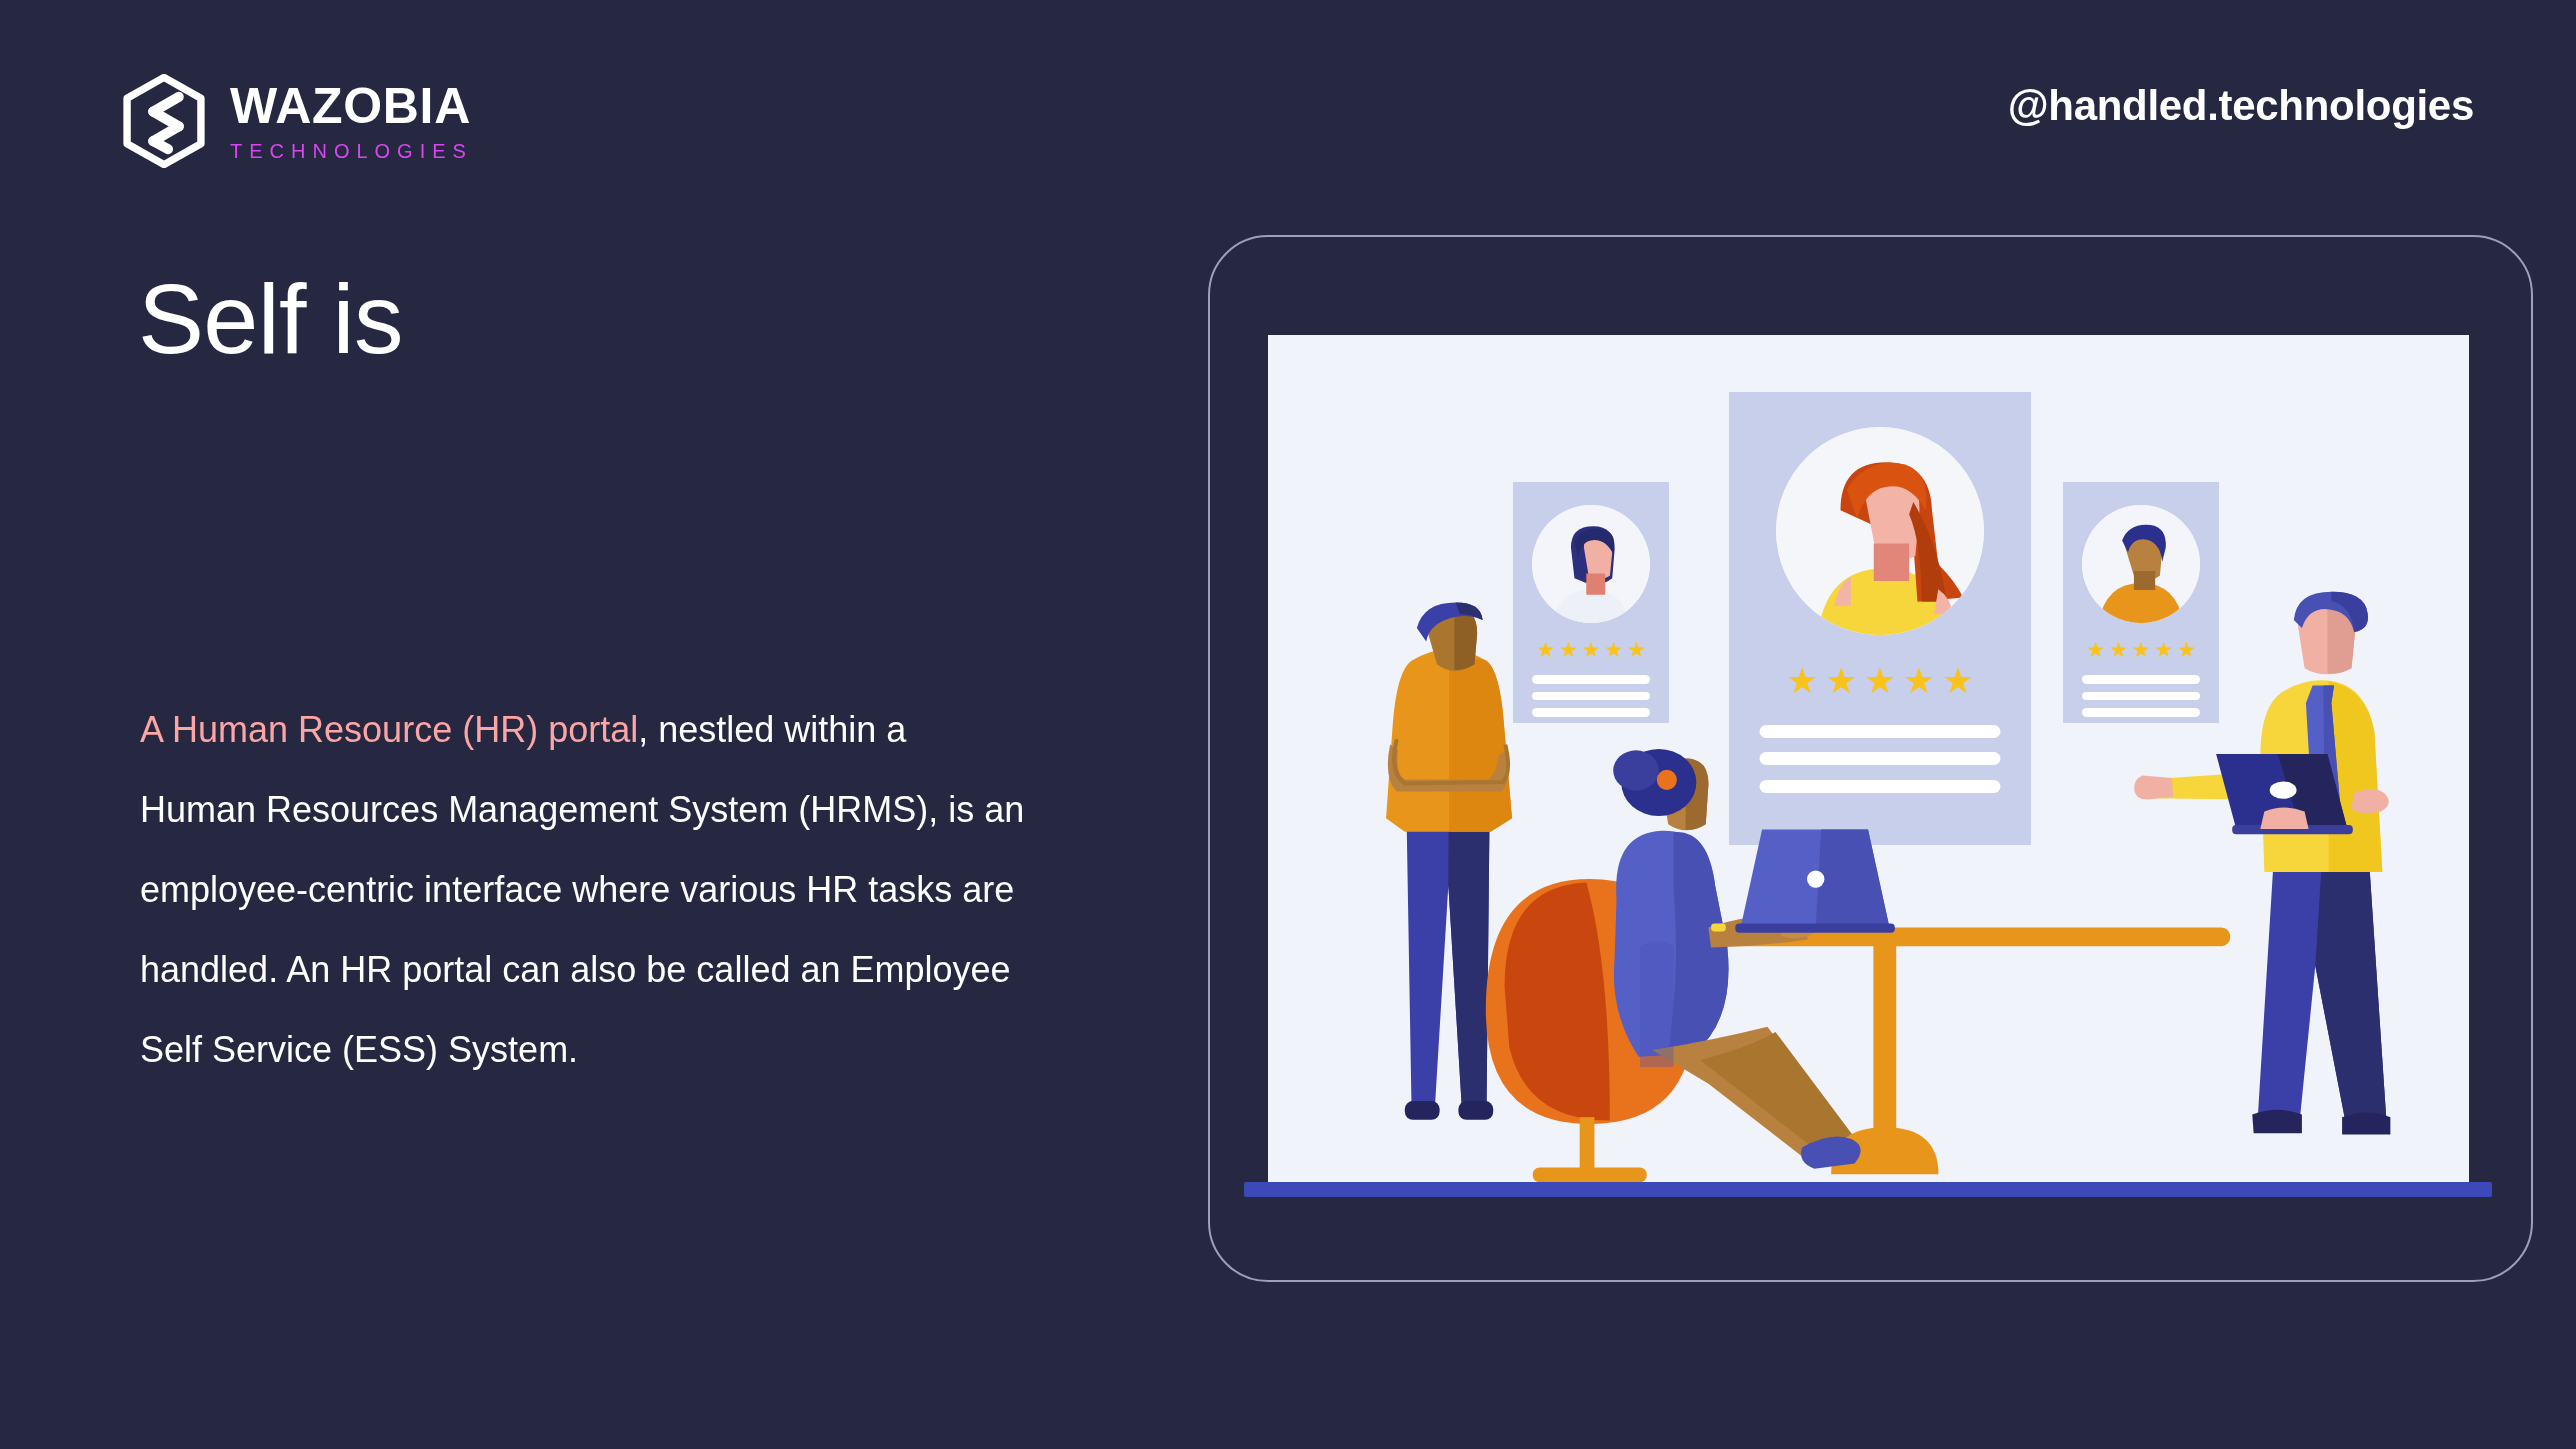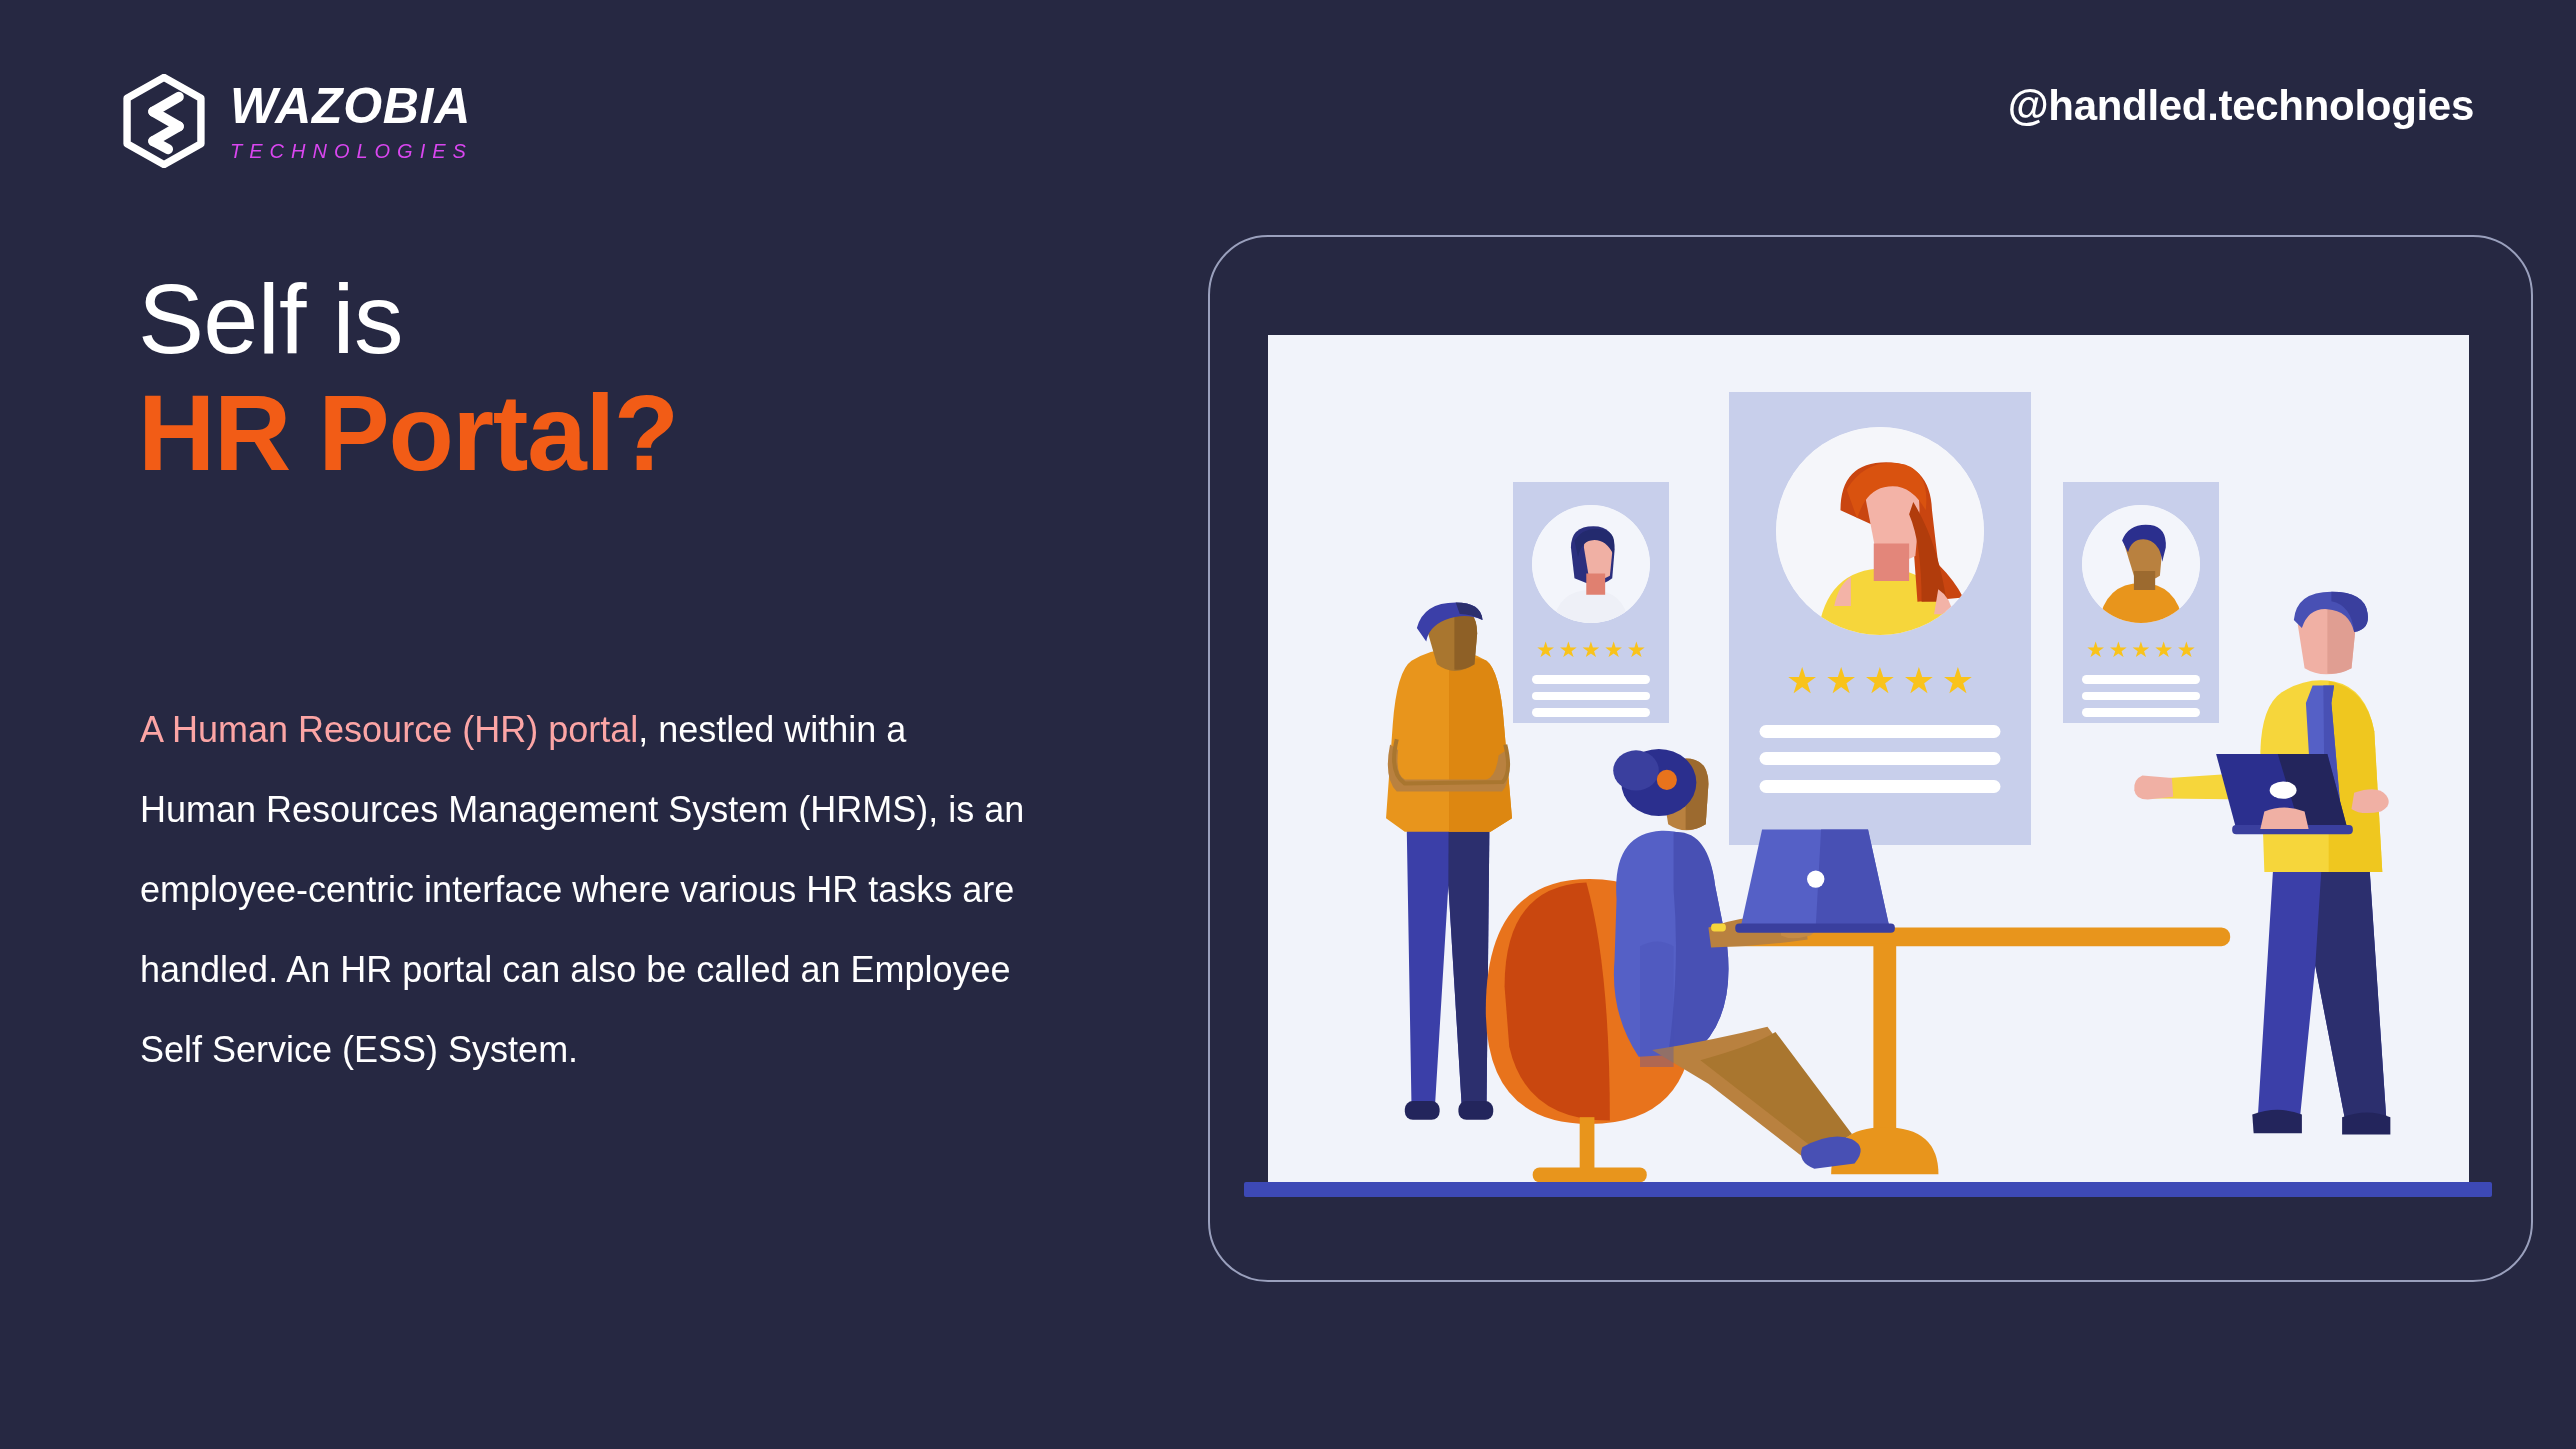--- a/index.html
+++ b/index.html
@@ -5,21 +5,21 @@
   html,body{margin:0;padding:0;}
   body{
     width:2576px;height:1449px;
     background:#262842;
     font-family:"Liberation Sans",sans-serif;
     overflow:hidden;position:relative;
   }
   
   .brand{position:absolute;left:121px;top:74px;display:flex;align-items:center;gap:23px;}
   .brand-mark{width:86px;height:94px;flex:0 0 auto;}
-  .brand-words{display:flex;flex-direction:column;justify-content:center;font-style:italic;}
+  .brand-words{display:flex;flex-direction:column;justify-content:center;}
   .brand-name{color:#ffffff;font-size:50px;font-weight:bold;letter-spacing:0.7px;line-height:1;}
   .brand-sub{color:#d946ef;font-size:20px;font-weight:normal;letter-spacing:7px;line-height:1;margin-top:9.4px;}
   .handle{position:absolute;right:102px;top:82px;color:#ffffff;font-size:42px;font-weight:bold;letter-spacing:-0.3px;}
 
   
   .headline{position:absolute;left:138px;top:267px;line-height:1.06;}
   .headline-l1{color:#ffffff;font-size:99px;font-weight:300;letter-spacing:-0.7px;}
   .headline-l2{color:#F25C16;font-size:107px;font-weight:bold;letter-spacing:-1.3px;margin-top:5.4px;}
   .body-copy{position:absolute;left:140px;top:654px;width:892px;font-size:36px;line-height:2.22;color:#ffffff;}
   .body-copy .accent{color:#fca5a5;}
@@ -74,21 +74,20 @@
   <span class="brand-words">
     <span class="brand-name">WAZOBIA</span>
     <span class="brand-sub">TECHNOLOGIES</span>
   </span>
 </div>
 
 <div class="handle">@handled.technologies</div>
 
 <div class="headline">
   <div class="headline-l1">Self is</div>
-  <div class="headline-l2">HR Portal?</div>
 </div>
 
 <p class="body-copy"><span class="accent">A Human Resource (HR) portal</span><span>, nestled within a Human Resources Management System (HRMS), is an employee-centric interface where various HR tasks are handled. An HR portal can also be called an Employee Self Service (ESS) System.</span></p>
 
 <div class="illus-frame"></div>
 <div class="illus-panel"></div>
 
 <div class="card card-left">
   <div class="avatar">
     <svg viewBox="0 0 100 100" width="100%" height="100%">

